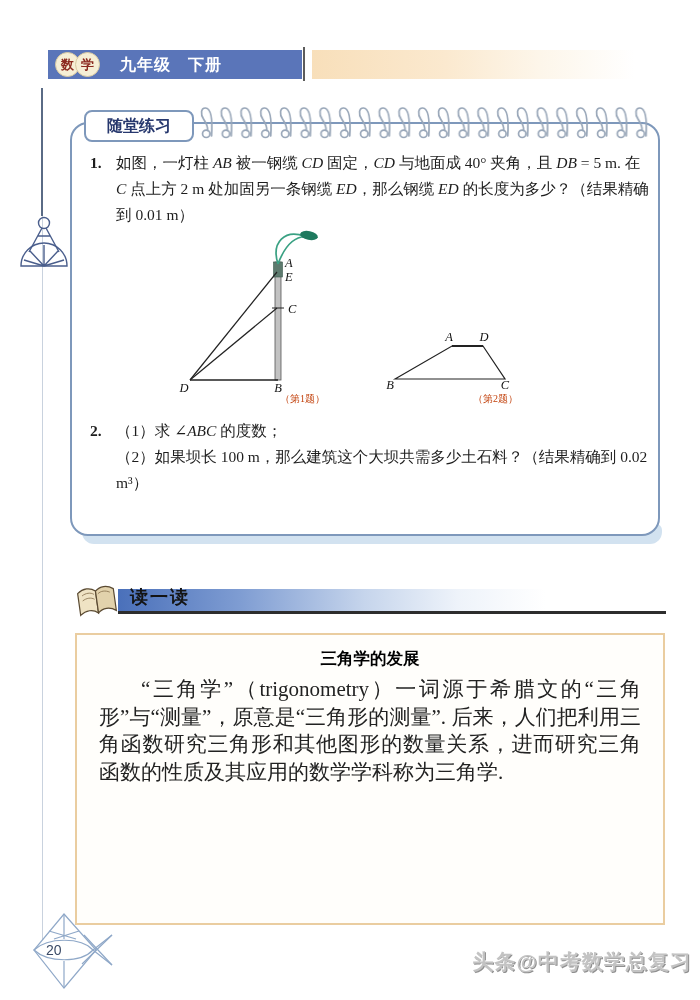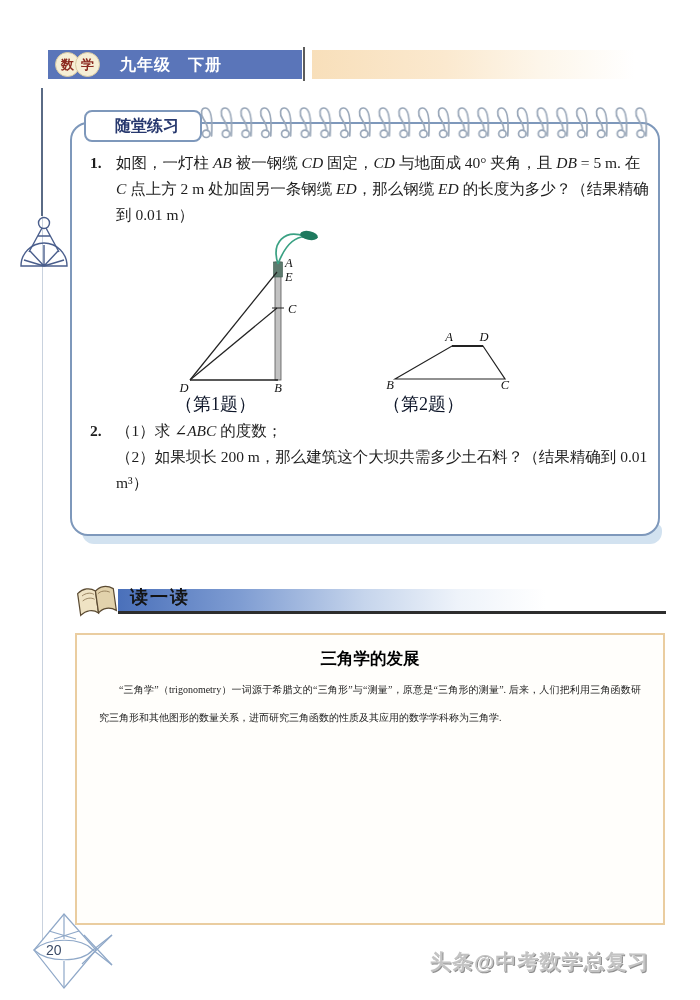--- a/index.html
+++ b/index.html
@@ -44,34 +44,34 @@
     background:#d2e2f0;border-radius:6px 6px 12px 12px;
   }
   .practice-box{
     left:70px;top:122px;width:586px;height:410px;
     background:#ffffff;border:2px solid #7e98bb;border-radius:18px;
   }
   .practice-label{
     left:84px;top:110px;width:106px;height:28px;
     background:#ffffff;border:2px solid #7e98bb;border-radius:8px;
     color:#27386e;font:bold 16px/28px "Liberation Sans",sans-serif;
-    text-align:center;z-index:4;padding-left:8px;
+    text-align:center;z-index:4;
   }
   .coils{left:196px;top:101px;width:454px;height:42px;z-index:3;}
 
   .problem{left:90px;width:562px;display:flex;font-size:15.5px;line-height:26px;}
   .problem .pnum{width:26px;font-weight:bold;flex:none;}
   .problem .ptext{flex:1;}
   .p1{top:150px;}
   .p2{top:418px;}
   .sub-item{font-size:15.5px;line-height:26px;}
 
   .fig1{left:168px;top:226px;width:190px;height:168px;}
   .fig2{left:383px;top:328px;width:135px;height:62px;}
-  .fig-caption{font-size:18px;text-align:left;color:#0f172a;}
+  .fig-caption{font-size:10px;text-align:right;color:#c2410c;}
   .cap1{left:175px;top:392px;width:150px;}
   .cap2{left:383px;top:392px;width:135px;font-family:Liberation Serif, serif;}
   svg text.vlabel{font:italic 12.5px "Liberation Serif",serif;fill:#111;}
 
   
   .read-bar{
     left:118px;top:589px;width:548px;height:22px;
     background:linear-gradient(to right,#4a70ba 0%,#7e9cd2 22%,#c6d5ec 45%,#eef3fa 62%,#ffffff 78%);
     border-bottom:3px solid #2d2d2d;
   }
@@ -84,29 +84,29 @@
   .reading-box{
     left:75px;top:633px;width:586px;height:288px;
     background:#fffefb;border:2px solid #eacda0;
   }
   .reading-title{
     margin:13px 0 6px 0;text-align:center;
     font-size:16.5px;font-weight:bold;color:#000000;
   }
   .reading-body{padding:0 22px;}
   .reading-body p{
-    margin:0;font-size:10px;line-height:27.5px;
+    margin:0;font-size:21px;line-height:27.5px;
     text-indent:2em;text-align:justify;color:#222;
   }
 
   
   .fish{left:26px;top:908px;width:90px;height:88px;}
   .fish text{font:14px "Liberation Sans",sans-serif;fill:#3a4a66;}
   .watermark{
-    left:430px;top:948px;width:262px;text-align:left;
+    left:430px;top:948px;width:262px;text-align:right;
     font:bold 21px "Liberation Sans",sans-serif;
     color:#c3c3c3;
     text-shadow:-1px -1px 0 #ffffff,1px 1px 0 #8f8f8f;
     letter-spacing:1px;
   }
 </style>
 </head>
 <body>
 
 <div class="abs header-bar">
@@ -174,21 +174,21 @@
   <text class="vlabel" x="101" y="13" text-anchor="middle">D</text>
   <text class="vlabel" x="7" y="61" text-anchor="middle">B</text>
   <text class="vlabel" x="122" y="61" text-anchor="middle">C</text>
 </svg>
 <div class="abs fig-caption cap2">（第2题）</div>
 
 <div class="abs problem p2">
   <span class="pnum">2.</span>
   <div class="ptext">
     <div class="sub-item">（1）求 ∠<i>ABC</i> 的度数；</div>
-    <div class="sub-item">（2）如果坝长 200 m，那么建筑这个大坝共需多少土石料？（结果精确到 0.01 m³）</div>
+    <div class="sub-item">（2）如果坝长 100 m，那么建筑这个大坝共需多少土石料？（结果精确到 0.02 m³）</div>
   </div>
 </div>
 
 <svg class="abs book-icon" viewBox="0 0 46 40">
   <g transform="rotate(-8 23 20)">
     <path d="M5 9 C11 4.5, 18 4.5, 23 9 L23 31 C18 26.5, 11 26.5, 5 31 Z" fill="#efe3c4" stroke="#5a4a32" stroke-width="1.2"></path>
     <path d="M41 9 C35 4.5, 28 4.5, 23 9 L23 31 C28 26.5, 35 26.5, 41 31 Z" fill="#e2d2ac" stroke="#5a4a32" stroke-width="1.2"></path>
     <path d="M9 12 C13 9.5, 18 9.5, 21 12 M9 17 C13 14.5, 18 14.5, 21 17 M25 12 C28 9.5, 33 9.5, 37 12" fill="none" stroke="#8a7450" stroke-width="0.8"></path>
   </g>
 </svg>

